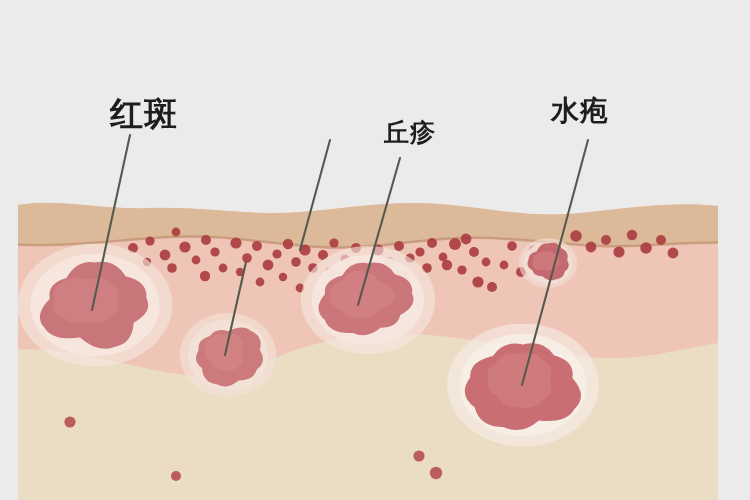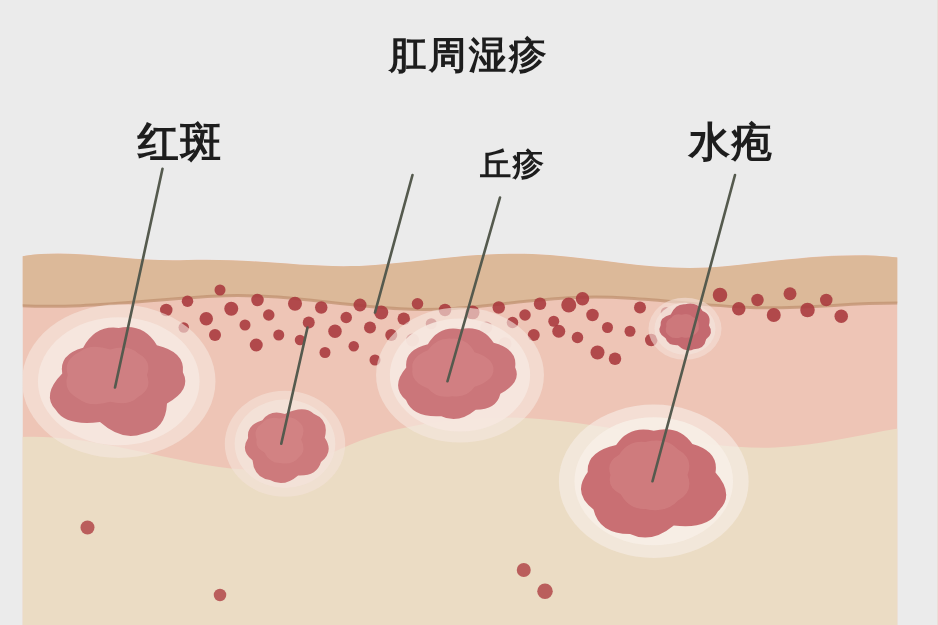--- a/index.html
+++ b/index.html
@@ -42,21 +42,21 @@
     width: 750px;
     text-align: center;
     font-size: 30px;
     font-weight: 700;
     color: #1d1d1d;
     letter-spacing: 2px;
     line-height: 1;
   }
   #label-erythema { left: 110px; top: 97px;  font-size: 33px; }
   #label-papule   { left: 384px; top: 120px; font-size: 25px; }
-  #label-vesicle  { left: 551px; top: 97px;  font-size: 33px; }
+  #label-vesicle  { left: 551px; top: 97px;  font-size: 28px; }
 </style>
 </head>
 <body>
 
 <div id="stage">
 
   <svg id="figure-svg" viewBox="0 0 750 500">
     <defs>
       <clipPath id="skin-clip">
         <path d="M 18 205
@@ -211,21 +211,20 @@
 
     <g id="leaders-layer">
         <line x1="130" y1="135" x2="92" y2="310" stroke="#555a4e" stroke-width="2.1" stroke-linecap="round"></line>
         <line x1="400" y1="158" x2="358" y2="305" stroke="#555a4e" stroke-width="2.1" stroke-linecap="round"></line>
         <line x1="588" y1="140" x2="522" y2="385" stroke="#555a4e" stroke-width="2.1" stroke-linecap="round"></line>
         <line x1="330" y1="140" x2="300" y2="250" stroke="#555a4e" stroke-width="2.1" stroke-linecap="round"></line>
         <line x1="246" y1="262" x2="225" y2="355" stroke="#555a4e" stroke-width="2.1" stroke-linecap="round"></line>
       </g>
   </svg>
 
-  <div id="title-text">肛周湿疹</div>
 
   <div class="callout-label" id="label-erythema">红斑</div>
 
   <div class="callout-label" id="label-papule">丘疹</div>
 
   <div class="callout-label" id="label-vesicle">水疱</div>
 
 </div>
 
 </body></html>

